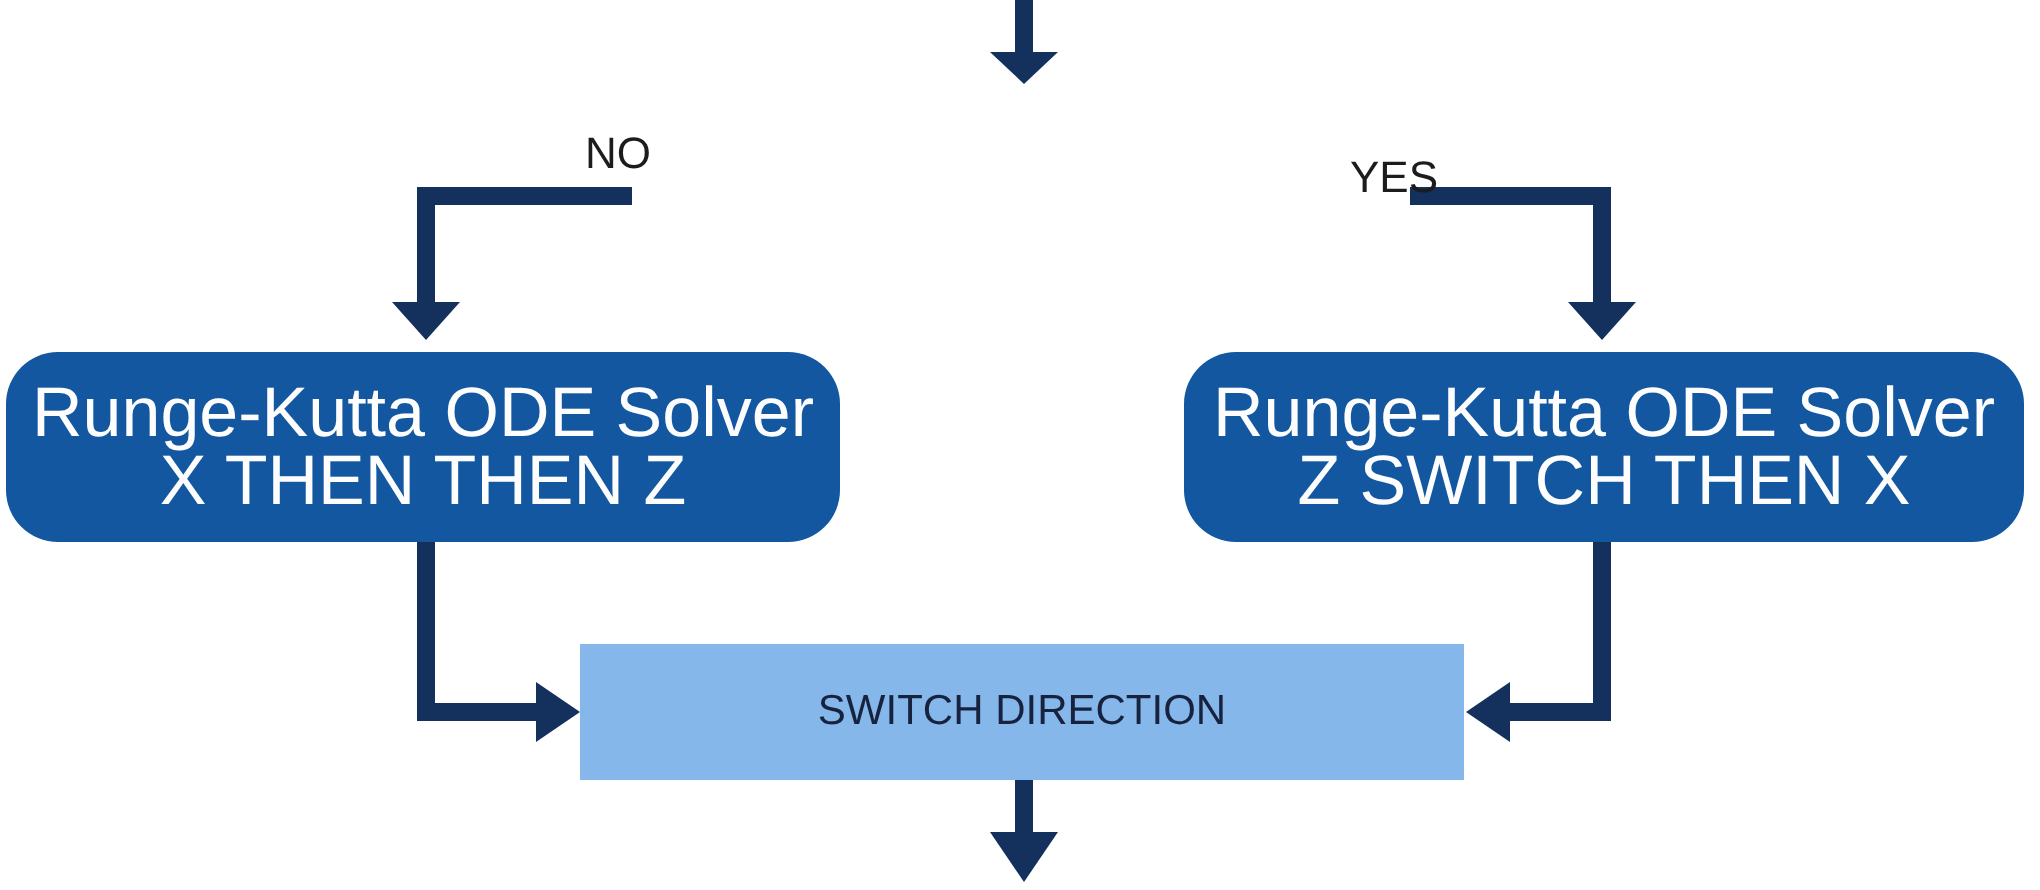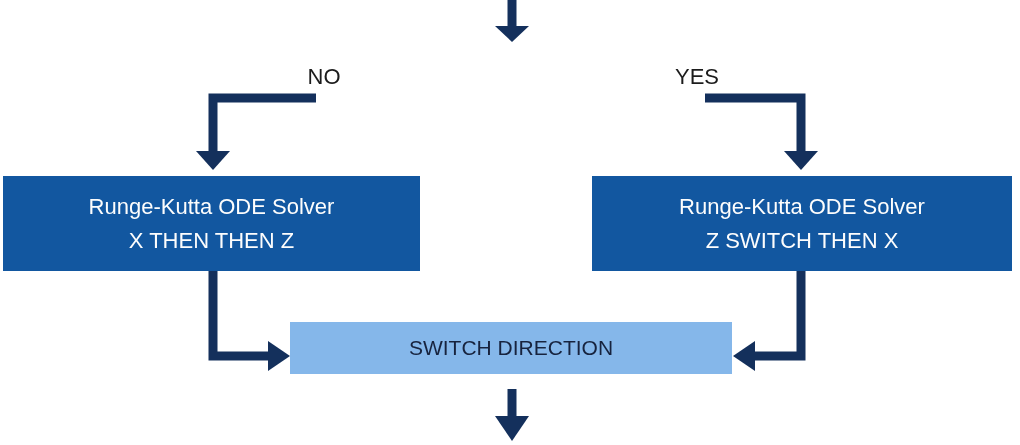--- a/index.html
+++ b/index.html
@@ -57,33 +57,34 @@
     font-size:21px;
   }
   .branch-label{
     position:absolute;
     z-index:2;
     width:70px;
     text-align:center;
     color:var(--label-text);
     font-size:22px;
   }
-  .branch-label.no{left:289px;top:64px;}
-  .branch-label.yes{left:662px;top:64px;}
+  .branch-label.no{left:274px;top:64px;}
+  .branch-label.yes{left:662px;top:76px;}
   .solver-box{
     background:var(--box-blue);
     color:var(--box-text);
-    font-size:22px;
+    font-size:35px;
     line-height:34px;
+    border-radius:26px;
   }
   .solver-box.left{left:3px;top:176px;width:417px;height:95px;}
   .solver-box.right{left:592px;top:176px;width:420px;height:95px;}
   .switch-box{
     left:290px;top:322px;
-    width:442px;height:52px;
+    width:442px;height:68px;
     background:var(--light-blue);
     color:var(--switch-text);
     font-size:21px;
     line-height:26px;
   }
 </style>
 </head>
 <body>
 
 <div class="stage">

